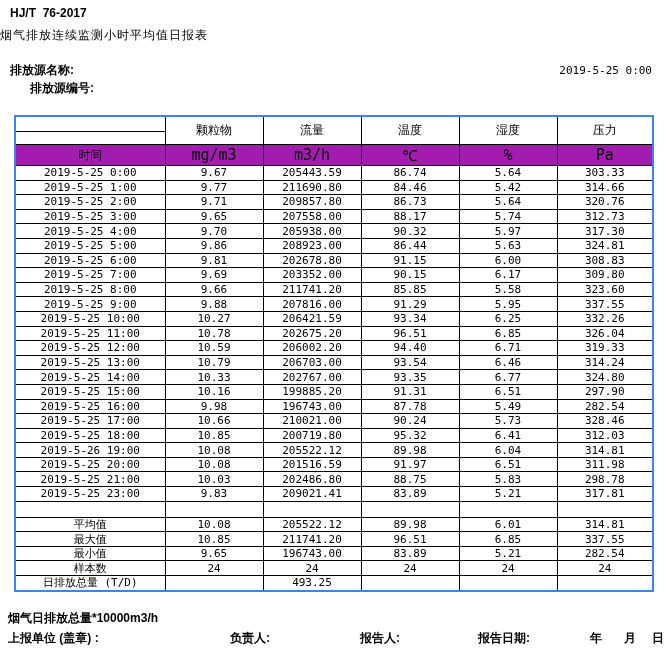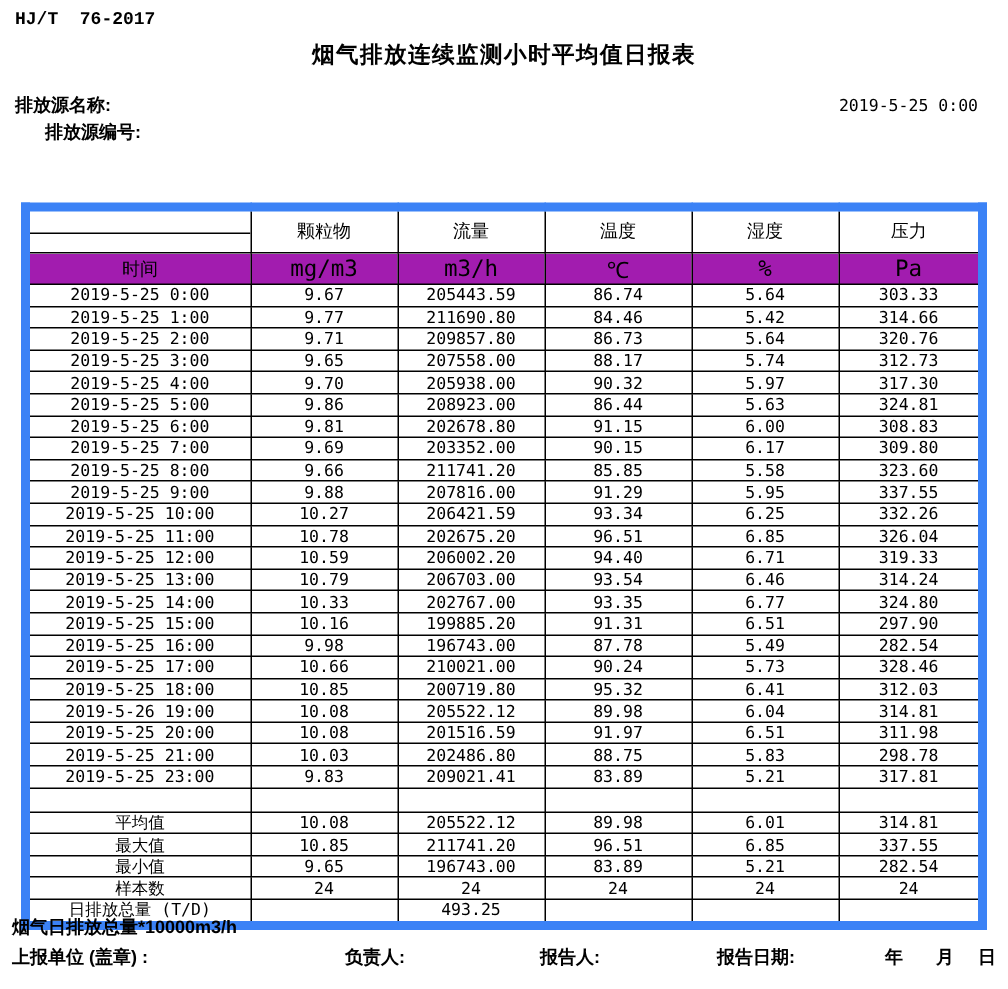--- a/index.html
+++ b/index.html
@@ -4,39 +4,39 @@
 <style>
   html, body { margin: 0; padding: 0; }
   body {
     width: 672px; height: 659px; position: relative;
     background: #ffffff; color: #000;
     font-family: "Liberation Sans", sans-serif;
     overflow: hidden;
   }
   .std-code {
     position: absolute; left: 10px; top: 6px;
-    font-family: Liberation Mono, monospace;
+    font-family: Liberation Sans, sans-serif;
     font-size: 12px; font-weight: bold; white-space: pre;
   }
   .title {
     position: absolute; left: 0; top: 27px; width: 100%;
-    text-align: center; font-size: 15px; font-weight: bold;
+    font-size: 12px; font-weight: normal;
     letter-spacing: 1px;
   }
   .meta-label { position: absolute; left: 10px; font-size: 12px; font-weight: bold; }
   .meta-name  { top: 62px; text-align: center; }
   .meta-id    { top: 80px; margin-left: 20px; }
   .meta-date  {
     position: absolute; right: 20px; top: 64px;
     font-family: "DejaVu Sans Mono", monospace; font-size: 11px;
   }
   table.report {
     position: absolute; left: 14px; top: 115px;
     width: 638px; table-layout: fixed;
-    border-collapse: collapse; border: 6px solid #3b82f6; margin-top: 20px;
+    border-collapse: collapse; border: 2px solid #3b82f6;
   }
   table.report td {
     border: 1px solid #000; text-align: center;
     padding: 0; overflow: hidden; white-space: nowrap;
   }
   td.col-head { height: 27px; font-size: 12px; }
   td.blank-head { position: relative; }
   .half-line {
     position: absolute; left: 0; right: 0; top: 50%;
     border-top: 1px solid #000; height: 0;

